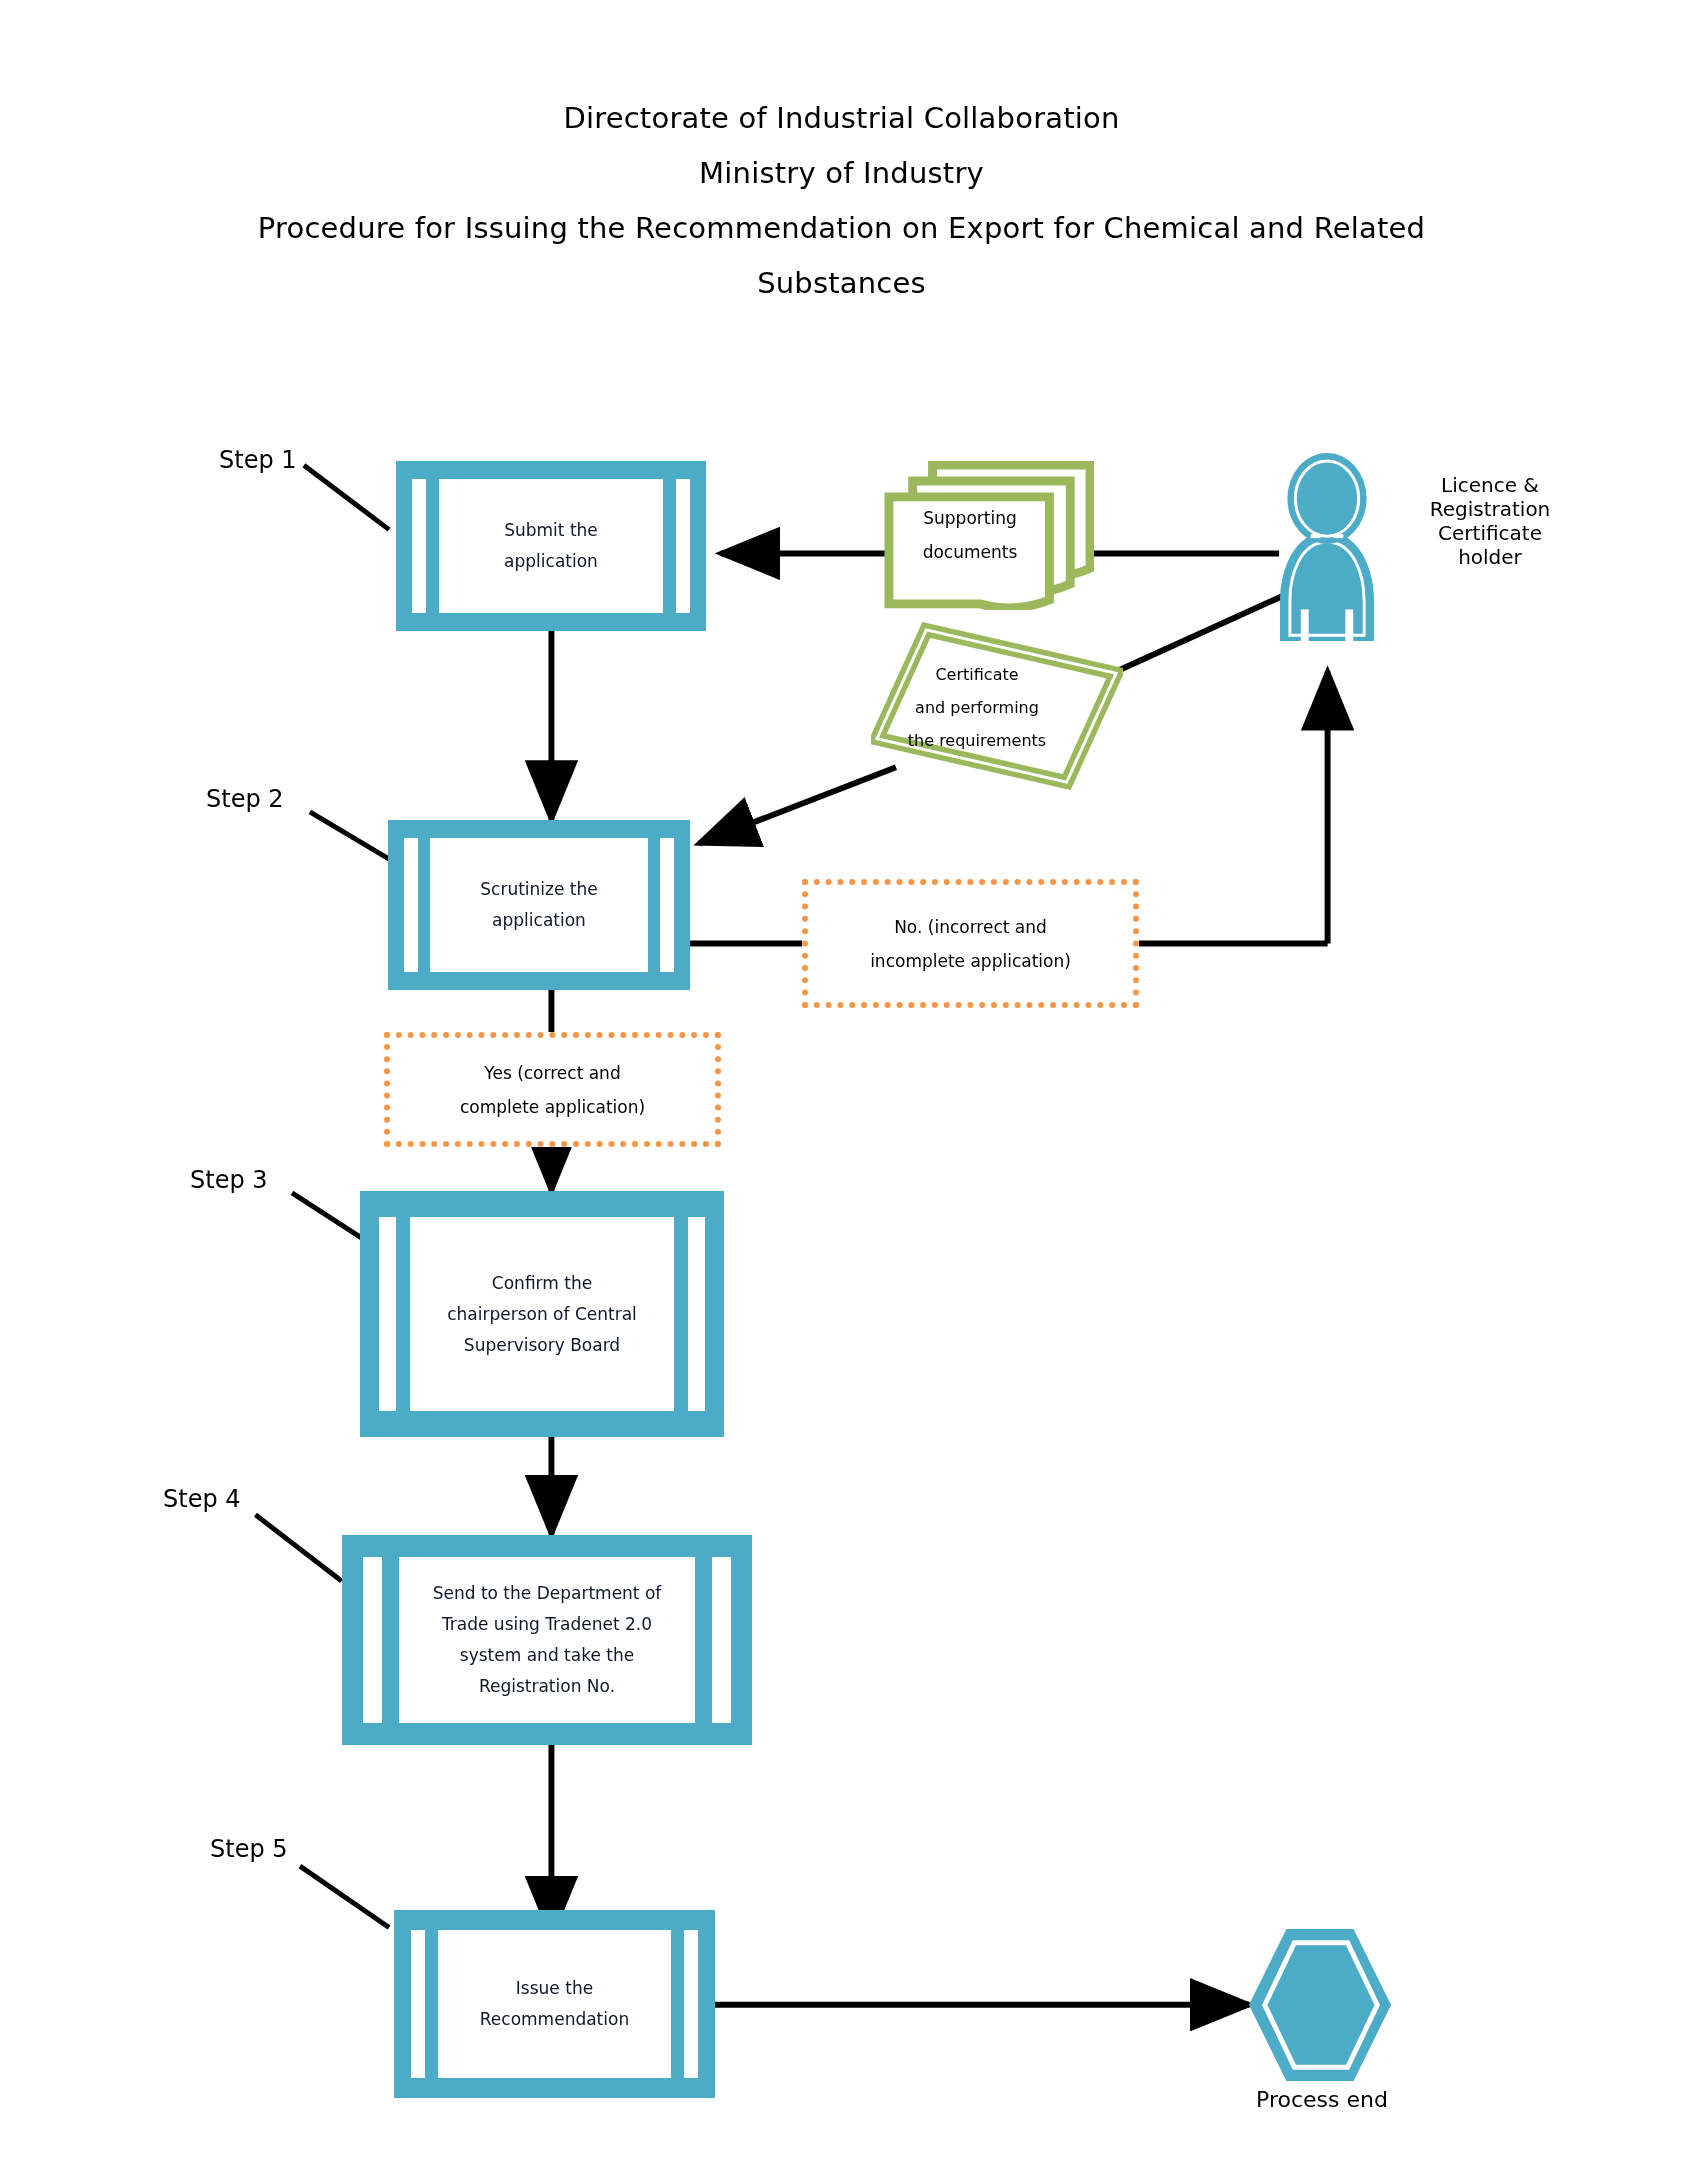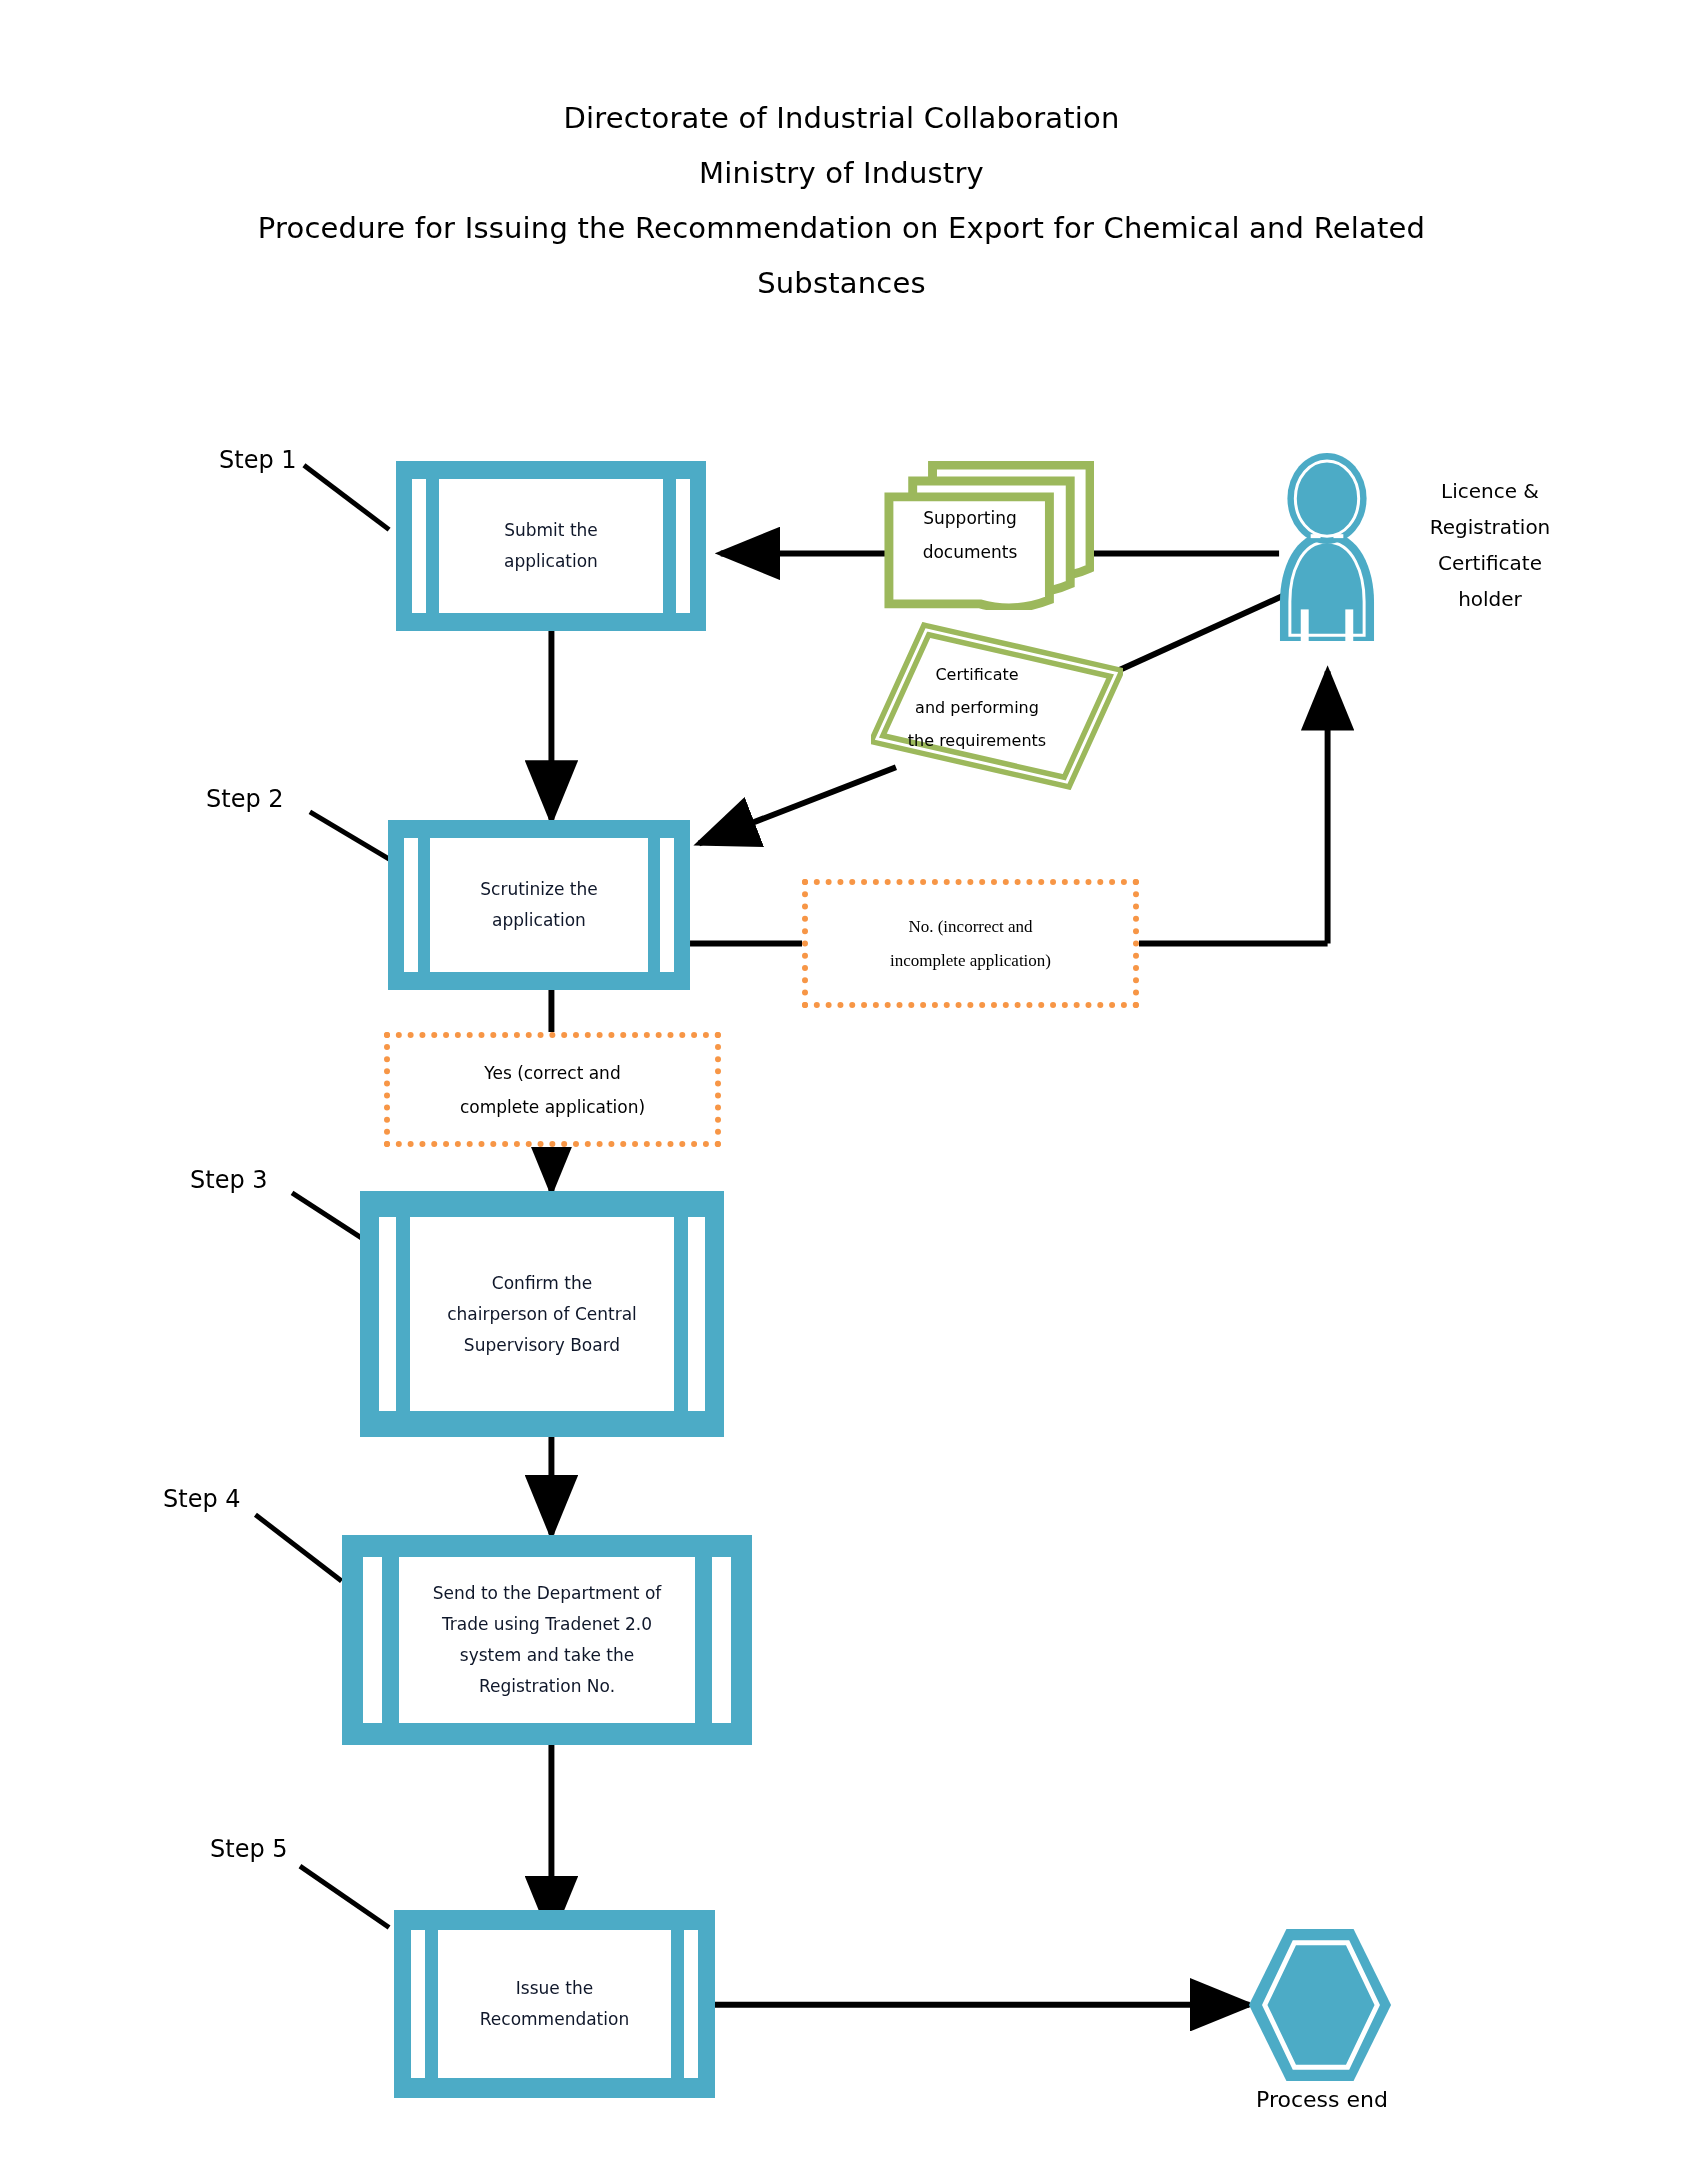--- a/index.html
+++ b/index.html
@@ -124,21 +124,21 @@
   }
 
   
   .person { position: absolute; }
 
   
   .actor-caption {
     position: absolute;
     text-align: center;
     font-size: 20px;
-    line-height: 36px;
+    line-height: 24px;
     white-space: pre-line;
     color: #000;
   }
 
   
   .hexagon { position: absolute; }
   .end-caption {
     position: absolute;
     text-align: center;
     font-size: 22px;
@@ -263,21 +263,21 @@
 <div class="step-label" style="left:206px; top:785px;">Step 2</div>
 <div class="proc" style="left:388px; top:820px; width:302px; height:170px;">
   <div class="inner-left"></div>
   <div class="inner-right"></div>
   <div class="inner-main">
     <div class="proc-label">Scrutinize the
 application</div>
   </div>
 </div>
 
-<div class="dotted-box" style="left:802px; top:879px; width:337px; height:129px;font-family:Liberation Serif, serif;">
+<div class="dotted-box" style="left:802px; top:879px; width:337px; height:129px;">
   <div class="dotted-text">No. (incorrect and
 incomplete application)</div>
 </div>
 
 <div class="dotted-box" style="left:384px; top:1032px; width:337px; height:115px;">
   <div class="dotted-text">Yes (correct and
 complete application)</div>
 </div>
 
 <div class="step-label" style="left:190px; top:1166px;">Step 3</div>

